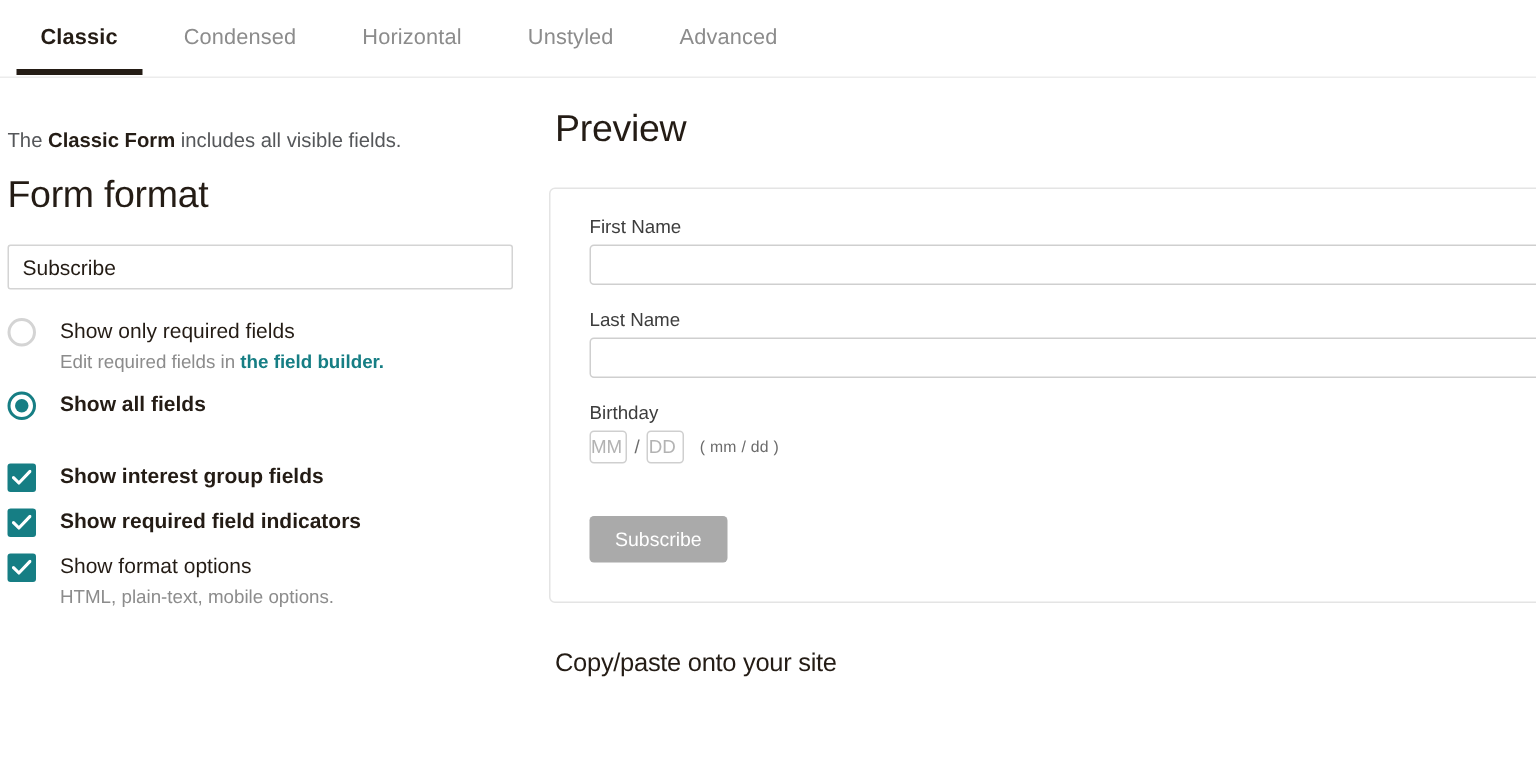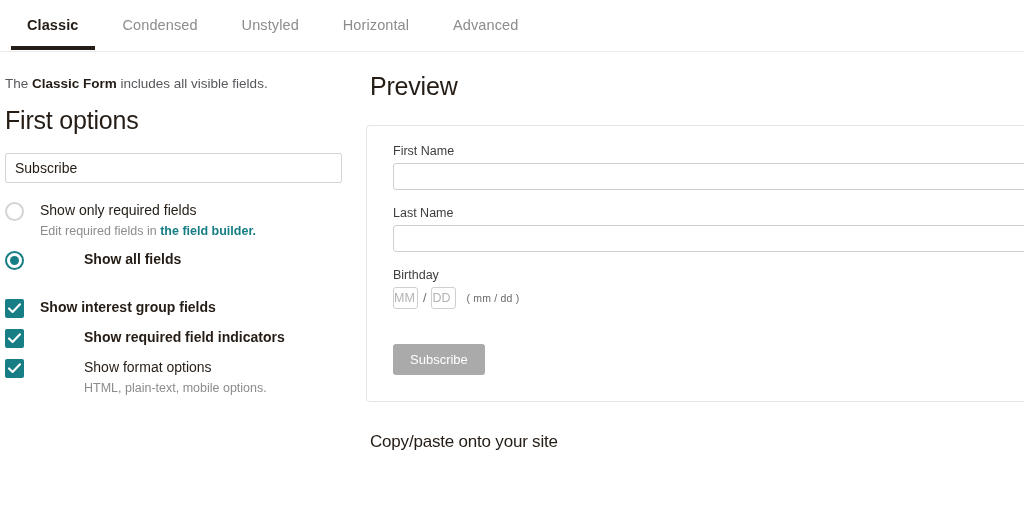--- a/index.html
+++ b/index.html
@@ -54,39 +54,39 @@
 
   
   .left {
     width: 366px;
     flex: 0 0 366px;
     padding: 20px 0 0 5px;
   }
   .intro {
     font-size: 13.5px;
     color: #55575a;
-    margin: 2px 0 8px 0;
+    margin: 12px 0 8px 0;
     line-height: 1.45;
   }
   .intro b { color: #241c15; font-weight: bold; }
 
   h2.section-title {
     font-size: 25px;
     font-weight: normal;
     color: #241c15;
     margin: 12px 0 18px 0;
     letter-spacing: -.2px;
   }
 
   .opt-row {
     display: flex;
     align-items: flex-start;
     margin-bottom: 10px;
   }
-  .opt-row + .opt-row { margin-top: 2px; gap: 44px; }
+  .opt-row + .opt-row { margin-top: 2px; }
 
   
   .cb {
     width: 19px;
     height: 19px;
     flex: 0 0 19px;
     border-radius: 2px;
     background: #167e84;
     position: relative;
     margin-top: 1px;
@@ -233,32 +233,32 @@
     margin: 30px 0 0 4px;
     letter-spacing: -.2px;
   }
 </style>
 </head>
 <body>
 
 <div class="tabbar">
   <div class="tab active">Classic</div>
   <div class="tab">Condensed</div>
+  <div class="tab">Horizontal</div>
   <div class="tab">Unstyled</div>
-  <div class="tab">Horizontal</div>
   <div class="tab">Advanced</div>
 </div>
 
 <div class="body">
 
   <div class="left">
 
     <p class="intro"><span>The </span><b>Classic Form</b><span> includes all visible fields.</span></p>
 
-    <h2 class="section-title">First options</h2>
+    <h2 class="section-title">Form format</h2>
 
 
     <input class="title-input" type="text" value="Subscribe" style="">
 
     <div class="opt-row">
       <div class="rb"></div>
       <div class="opt-label-wrap">
         <div class="opt-label">Show only required fields</div>
         <div class="opt-sub"><span>Edit required fields in </span><a href="#">the field builder.</a></div>
       </div>

